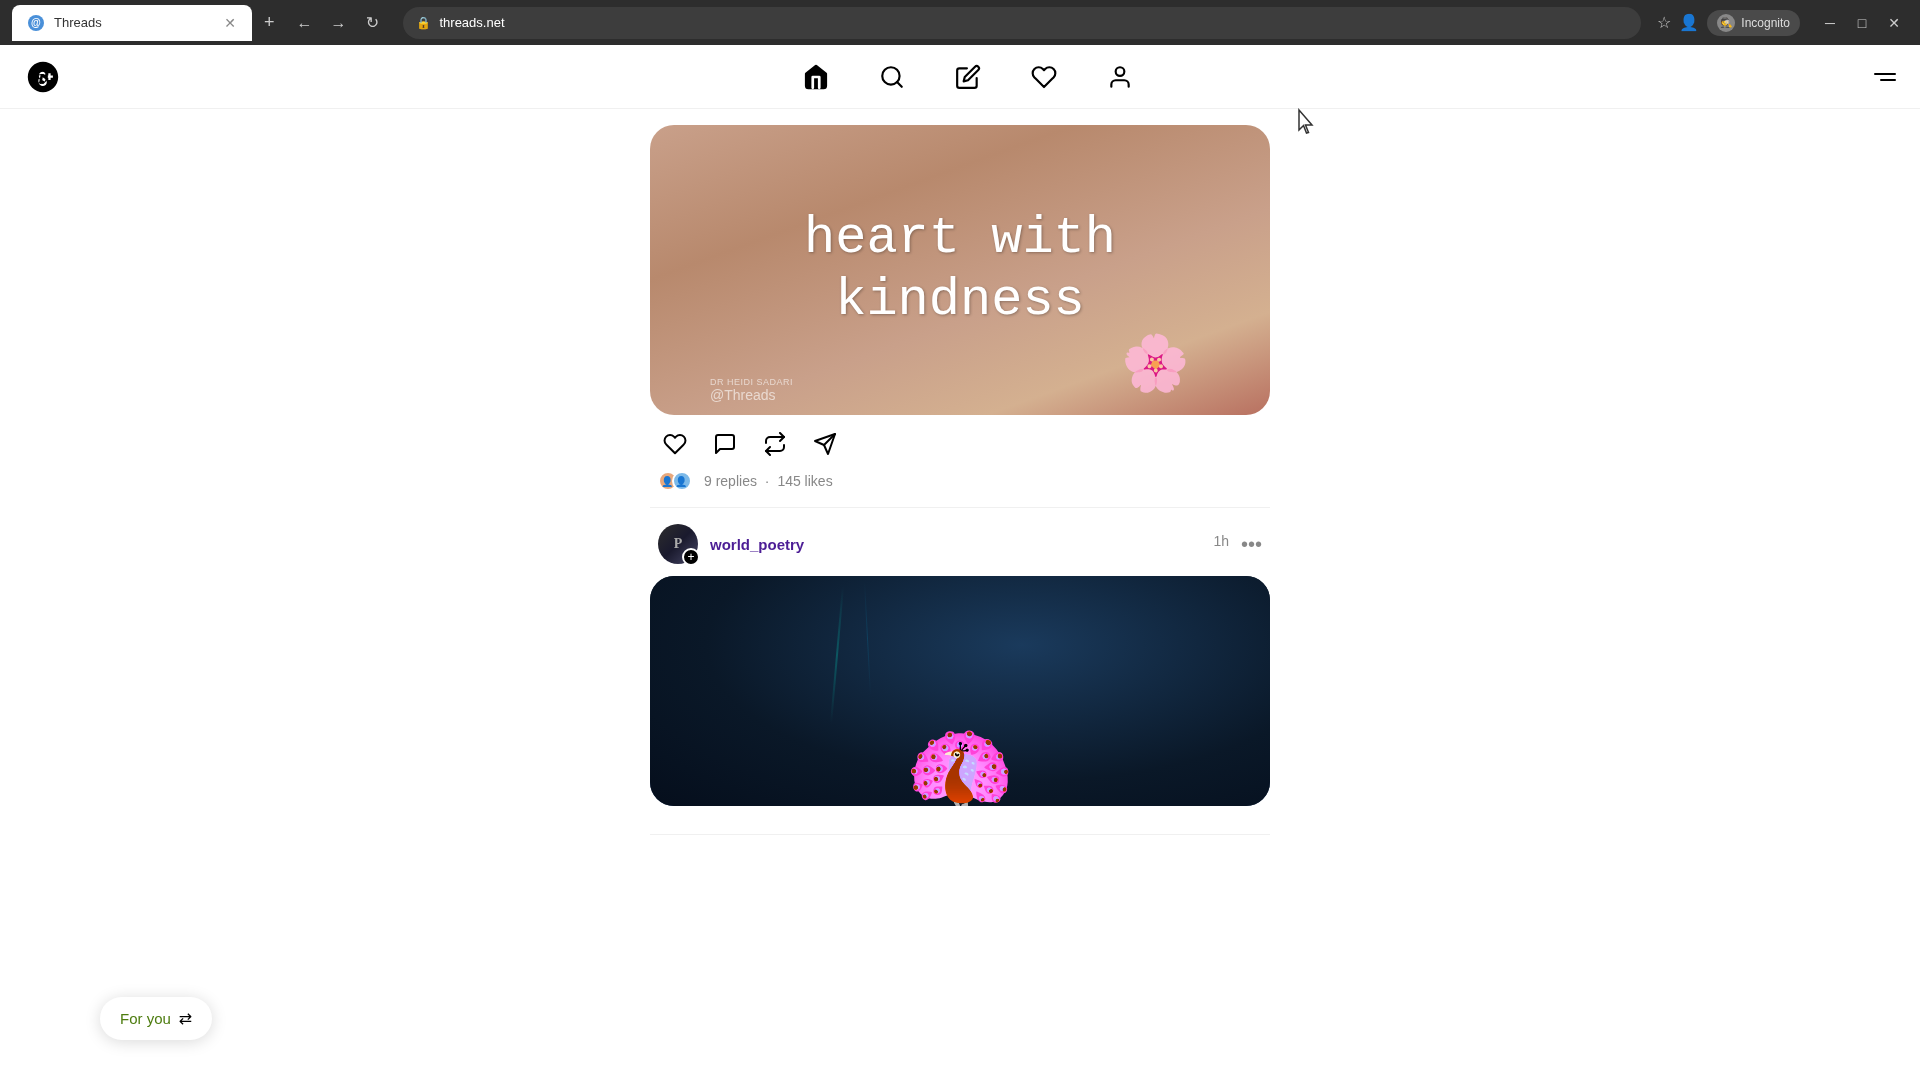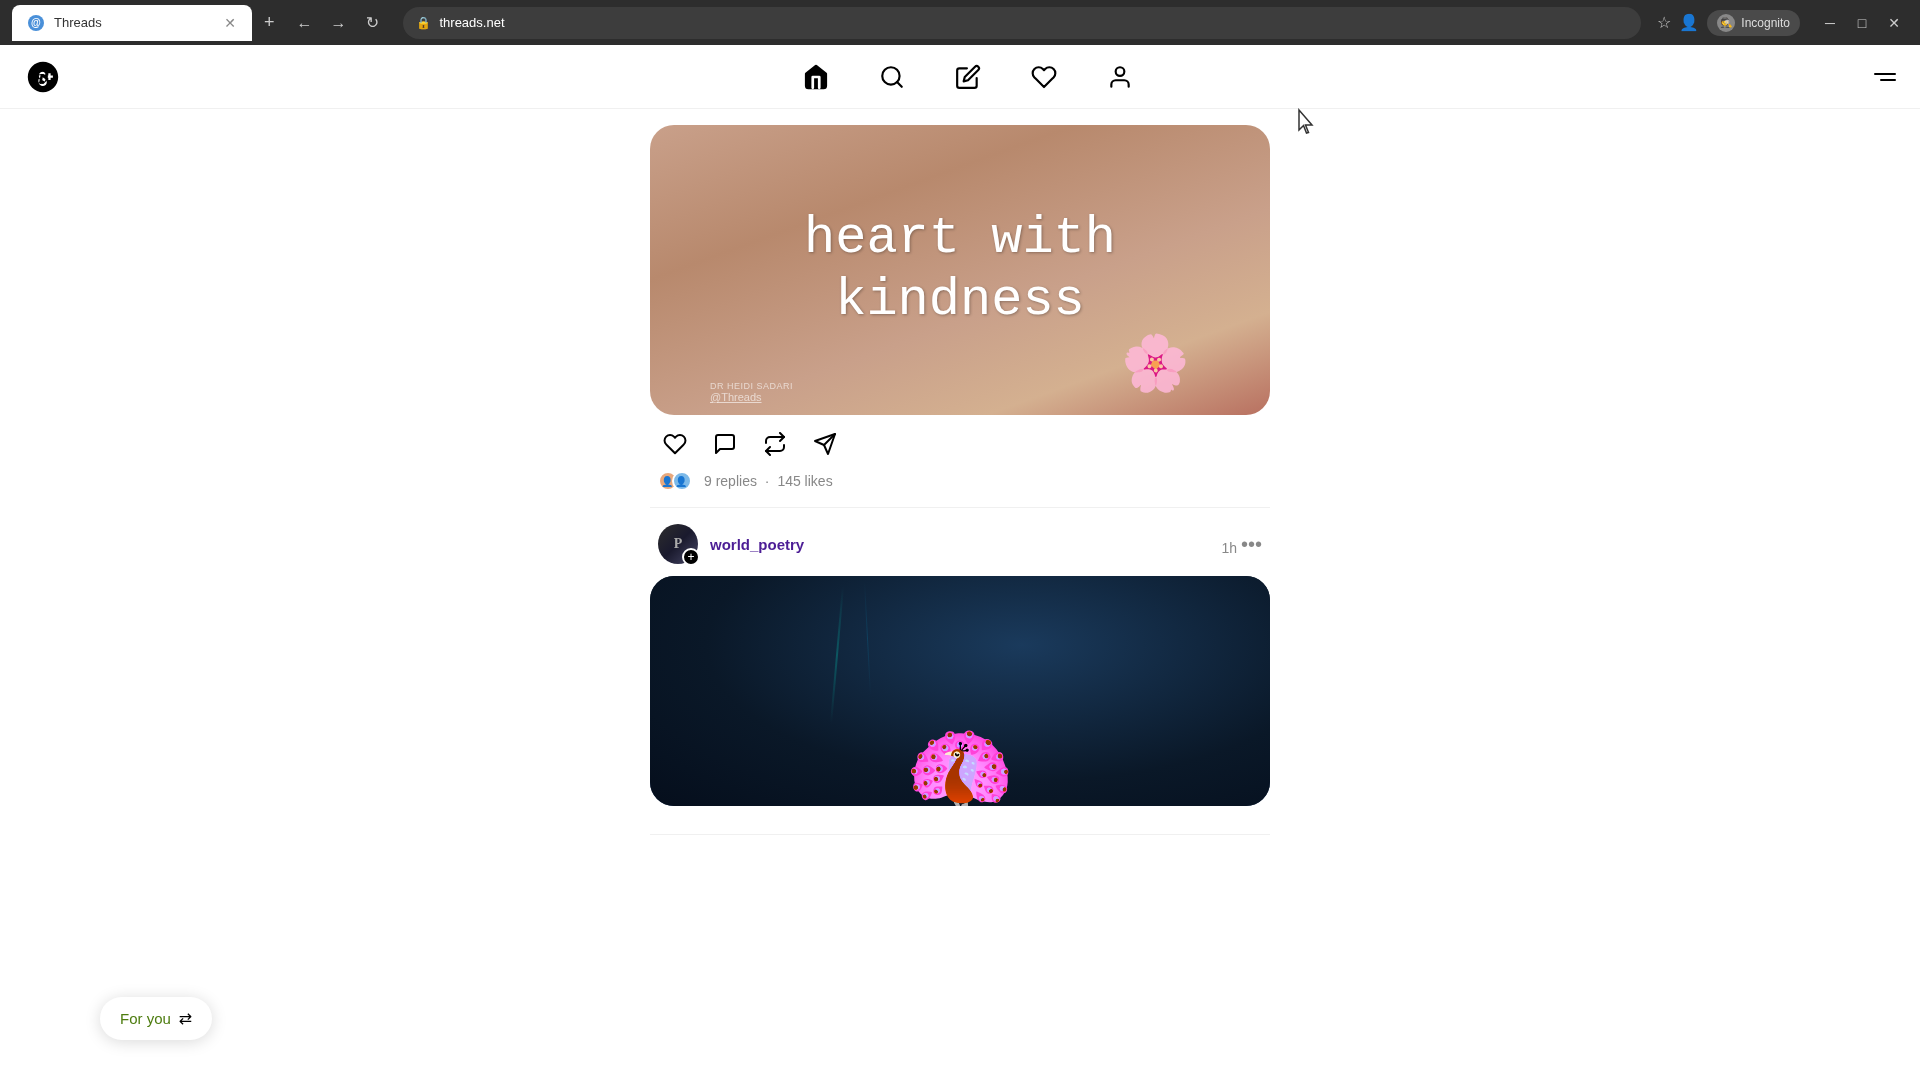--- a/index.html
+++ b/index.html
@@ -43,21 +43,21 @@
     .feed { width: 620px; padding: 0; }
 
     
     .post { padding: 16px 0; border-bottom: 1px solid #f0f0f0; }
     .post-header { display: flex; align-items: center; justify-content: space-between; padding: 0 8px; margin-bottom: 12px; }
     .post-user { display: flex; align-items: center; gap: 12px; }
     .avatar-wrap { position: relative; }
     .avatar { width: 40px; height: 40px; border-radius: 50%; overflow: hidden; background: #ddd; }
     .plus-badge { position: absolute; bottom: -2px; right: -2px; width: 18px; height: 18px; background: #000; border-radius: 50%; display: flex; align-items: center; justify-content: center; color: #fff; font-size: 12px; border: 2px solid #fff; }
     .username { font-size: 15px; font-weight: 600; color: #4c1d95; }
-    .post-meta-right { display: flex; align-items: flex-end; gap: 4px; }
+    .post-meta-right { display: flex; align-items: flex-start; gap: 12px; }
     .post-time { font-size: 14px; color: #888; }
     .more-btn { font-size: 20px; color: #888; cursor: pointer; }
 
     
     .post-image { width: 100%; border-radius: 24px; overflow: hidden; margin-bottom: 12px; }
     .post-image-first { background: linear-gradient(160deg, #c9a08a 0%, #b8896d 30%, #c9a08a 60%, #d4b090 80%, #b87060 100%); height: 290px; display: flex; align-items: center; justify-content: center; position: relative; }
     .post-image-first-text { color: #fff; font-size: 52px; font-family: 'Courier New', monospace; text-align: center; line-height: 1.2; text-shadow: 1px 1px 3px rgba(0,0,0,0.3); }
     .post-image-first-credit { position: absolute; bottom: 12px; left: 20px; font-size: 10px; color: rgba(255,255,255,0.7); margin-left: 40px; }
 
     .post-image-second { background: linear-gradient(180deg, #0a1628 0%, #0d2040 40%, #102545 70%, #1a3055 100%); height: 225px; display: flex; align-items: flex-end; justify-content: center; padding-bottom: 0; }
@@ -178,21 +178,21 @@
             <div style="text-align:center; z-index:1; position:relative;">
               <div class="post-image-first-text">
                 <span>heart with</span><br><span>kindness</span>
               </div>
             </div>
 
             <div style="position:absolute; bottom:20px; right:80px; font-size:55px; opacity:0.85; filter: saturate(1.2);">🌸</div>
 
             <div class="post-image-first-credit">
               <div style="font-size:9px; color:rgba(255,255,255,0.6); letter-spacing:0.5px;">DR HEIDI SADARI</div>
-              <div style="font-size:11px; color:rgba(255,255,255,0.6);text-decoration:underline;">@Threads</div>
+              <div style="font-size:14px; color:rgba(255,255,255,0.6);">@Threads</div>
             </div>
           </div>
         </div>
 
         <div class="post-actions">
           <div class="action-btn">
             <svg width="24" height="24" viewBox="0 0 24 24" fill="none" stroke="currentColor" stroke-width="2" stroke-linecap="round" stroke-linejoin="round">
               <path d="M20.84 4.61a5.5 5.5 0 0 0-7.78 0L12 5.67l-1.06-1.06a5.5 5.5 0 0 0-7.78 7.78l1.06 1.06L12 21.23l7.78-7.78 1.06-1.06a5.5 5.5 0 0 0 0-7.78z"></path>
             </svg>
           </div>

